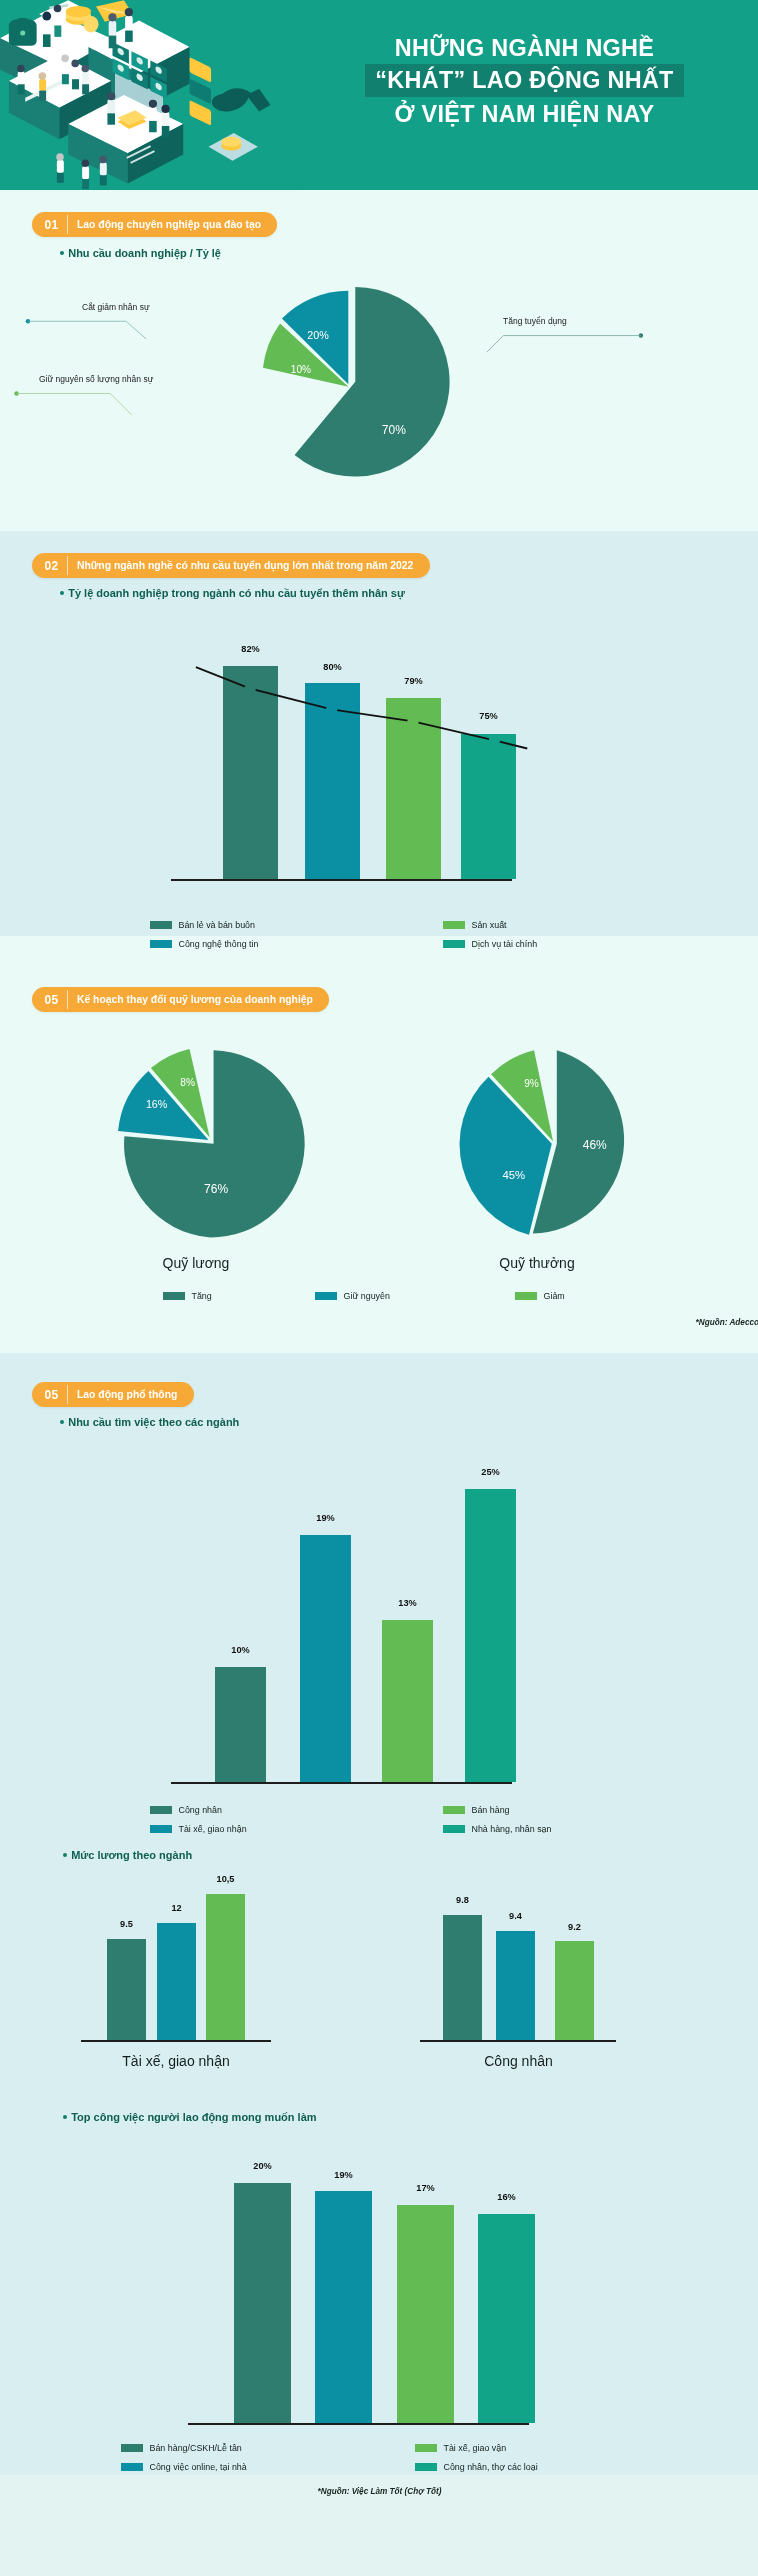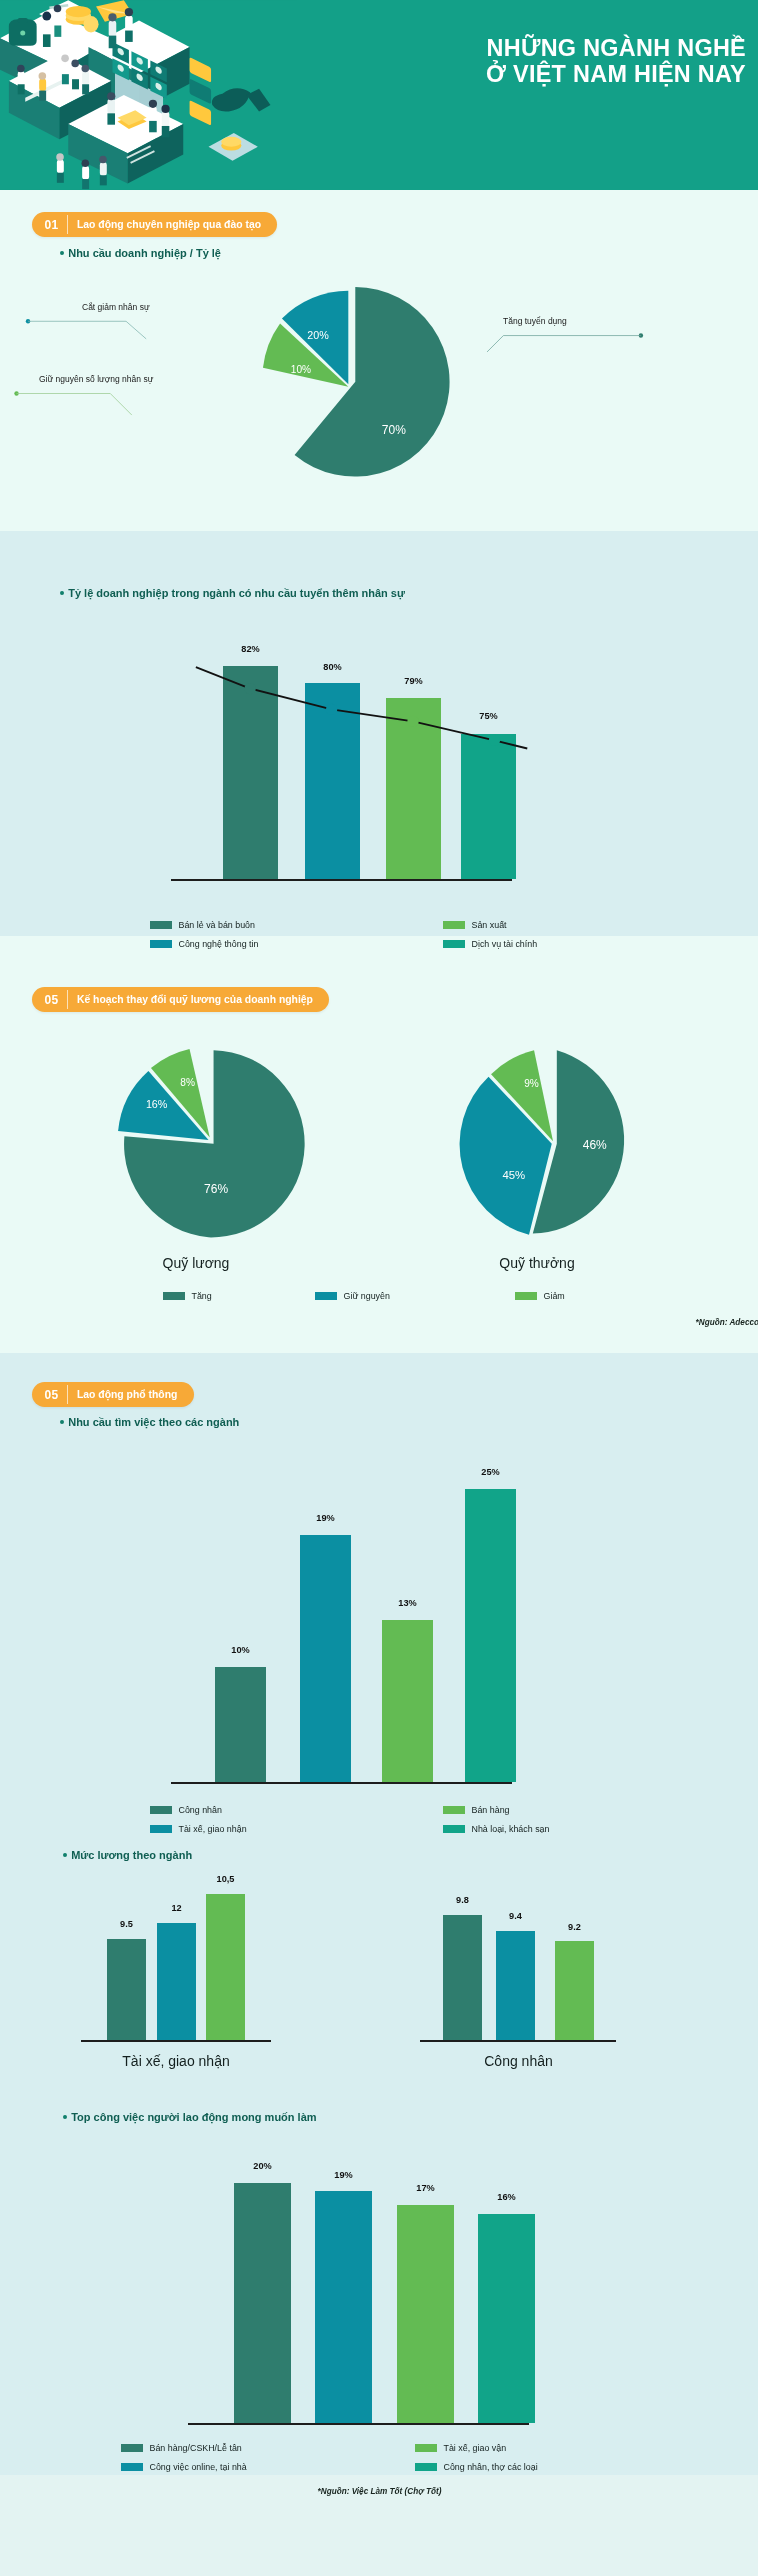--- a/index.html
+++ b/index.html
@@ -13,21 +13,21 @@
   .page { position: relative; width: 759px; height: 2576px; }
 
   
   .header {
     position: absolute; left: 0; top: 0; width: 759px; height: 190px;
     background: #13a088; overflow: hidden;
   }
   .hero-art { position: absolute; left: 0; top: 0; width: 297px; height: 190px; }
   .header-title {
     position: absolute; left: 303px; top: 35px; width: 443px;
-    text-align: right; color: #ffffff;
+    text-align: center; color: #ffffff;
     font-weight: 900; line-height: 1.12; letter-spacing: 0.3px;
   }
   .ht-line { font-size: 23.4px; display: block; }
   .ht-mid {
     display: inline-block; background: #11806f;
     padding: 2.5px 10px 4.4px 10px; margin: 3.2px 0;
     font-size: 23.4px;
   }
 
   
@@ -275,20 +275,21 @@
         <rect x="0" y="21" width="11" height="16" fill="#0f6f68"></rect>
         <circle cx="5" cy="-4" r="6" fill="#46586b"></circle>
       </g>
 
       <rect x="200" y="248" width="42" height="3" fill="#cfe3e0" transform="rotate(-26 200 248)"></rect>
       <rect x="206" y="256" width="42" height="3" fill="#cfe3e0" transform="rotate(-26 206 256)"></rect>
     </svg>
 
     <div class="header-title">
       <span class="ht-line">NHỮNG NGÀNH NGHỀ</span>
+      <span class="ht-mid">“KHÁT” LAO ĐỘNG NHẤT</span>
       <span class="ht-line">Ở VIỆT NAM HIỆN NAY</span>
     </div>
   </div>
 
   <div class="pill" style="left:32px;top:212px">
     <span class="pill-num">01</span>
     <span class="pill-div"></span>
     <span class="pill-txt">Lao động chuyên nghiệp qua đào tạo</span>
   </div>
   <div class="bullet" style="left:60px;top:247px">
@@ -319,20 +320,25 @@
     <circle cx="4" cy="10" r="3.5" fill="#63bb53"></circle>
     <path d="M4 10 H 152 L 186 44" stroke="#9ccb92" stroke-width="1.2" fill="none"></path>
   </svg>
 
   <div class="lead-label" style="left:503px;top:316px">Tăng tuyển dụng</div>
   <svg style="position:absolute;left:487px;top:329px;width:164px;height:51px" viewBox="0 0 260 80" width="164" height="51">
     <circle cx="244" cy="10" r="3.5" fill="#2f7d6e"></circle>
     <path d="M244 10 H 26 L 0 36" stroke="#6fa49c" stroke-width="1.2" fill="none"></path>
   </svg>
 
+  <div class="pill" style="left:32px;top:553px">
+    <span class="pill-num">02</span>
+    <span class="pill-div"></span>
+    <span class="pill-txt">Những ngành nghề có nhu cầu tuyển dụng lớn nhất trong năm 2022</span>
+  </div>
   <div class="bullet" style="left:60px;top:587px">
     <span class="bullet-dot"></span>
     <span>Tỷ lệ doanh nghiệp trong ngành có nhu cầu tuyển thêm nhân sự</span>
   </div>
 
   <div class="bar" style="left:223px;top:666px;width:55px;height:214px;background:#2f7d6e"></div>
   <div class="bar" style="left:305px;top:683px;width:55px;height:197px;background:#0b8fa2"></div>
   <div class="bar" style="left:386px;top:698px;width:55px;height:181px;background:#63bb53"></div>
   <div class="bar" style="left:461px;top:734px;width:55px;height:145px;background:#11a489"></div>
   <div class="axis" style="left:171px;top:879px;width:341px"></div>
@@ -441,21 +447,21 @@
   <div class="legend-item" style="left:150px;top:1824px">
     <span class="legend-swatch" style="background:#0b8fa2"></span>
     <span class="legend-text">Tài xế, giao nhận</span>
   </div>
   <div class="legend-item" style="left:443px;top:1805px">
     <span class="legend-swatch" style="background:#63bb53"></span>
     <span class="legend-text">Bán hàng</span>
   </div>
   <div class="legend-item" style="left:443px;top:1824px">
     <span class="legend-swatch" style="background:#11a489"></span>
-    <span class="legend-text">Nhà loại, khách sạn</span>
+    <span class="legend-text">Nhà hàng, nhân sạn</span>
   </div>
 
   <div class="bullet" style="left:63px;top:1849px">
     <span class="bullet-dot"></span>
     <span>Mức lương theo ngành</span>
   </div>
 
   <div class="bar" style="left:107px;top:1939px;width:39px;height:101px;background:#2f7d6e"></div>
   <div class="bar" style="left:157px;top:1923px;width:39px;height:117px;background:#0b8fa2"></div>
   <div class="bar" style="left:206px;top:1894px;width:39px;height:146px;background:#63bb53"></div>

